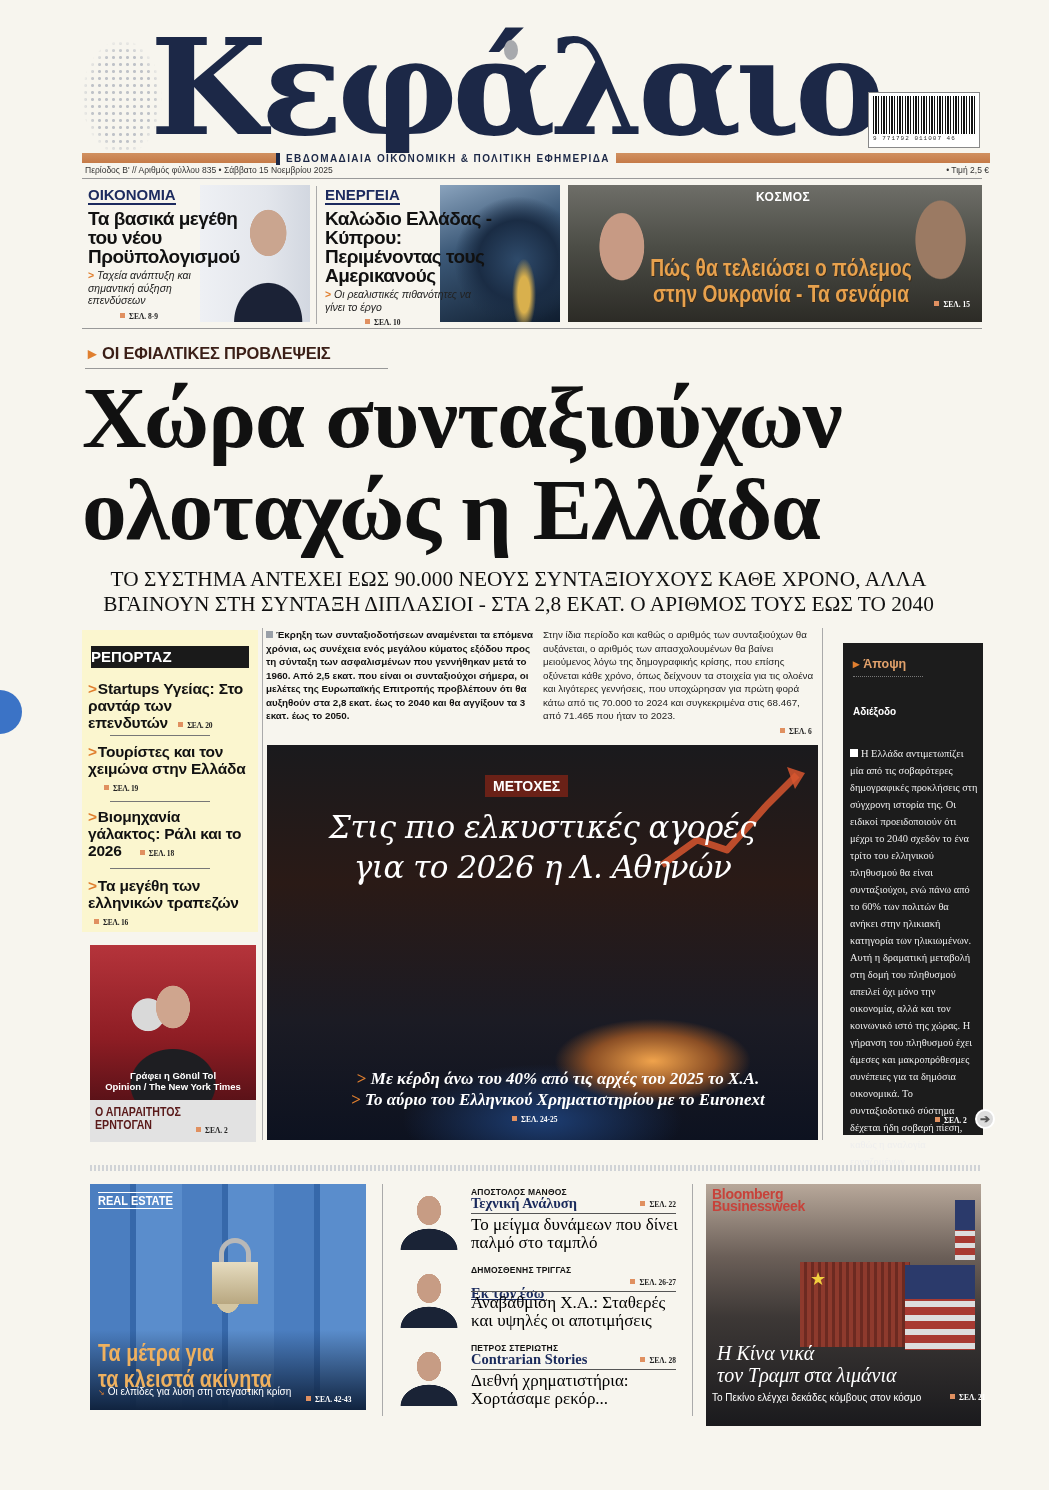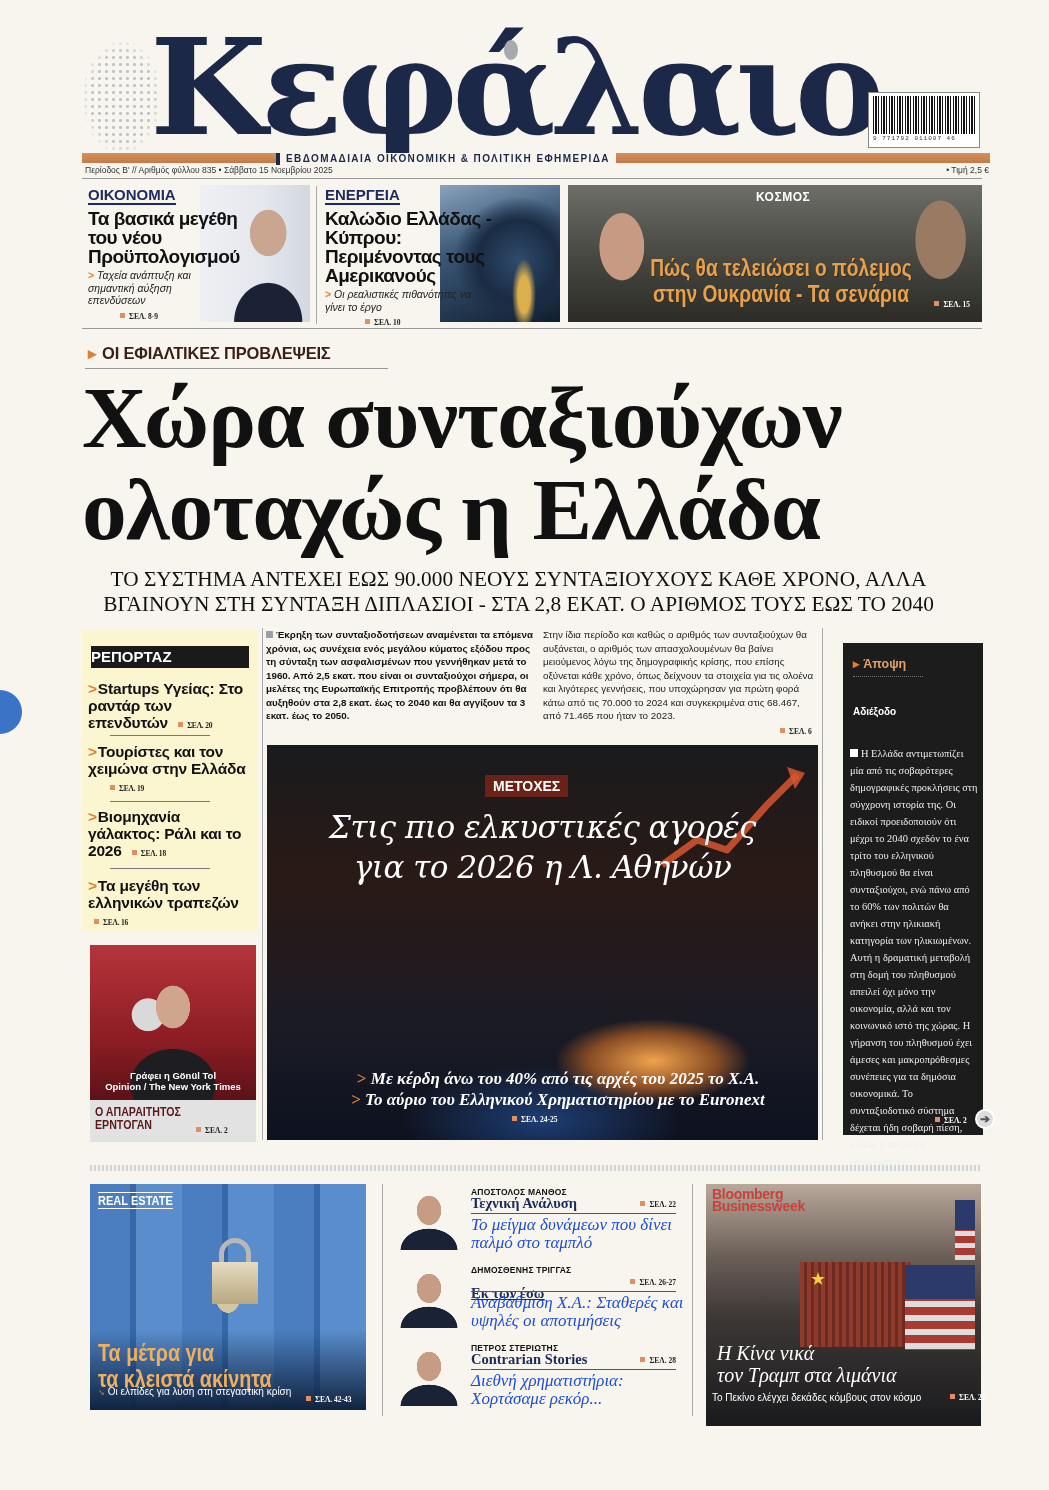--- a/index.html
+++ b/index.html
@@ -124,21 +124,21 @@
   .re-sub .arr { color: #e07f2f; font-size: 8px; margin-right: 3px; }
   .re-sel { left: 306px; top: 1395px; color: #fff; z-index: 2; }
 
   
   .col-row { left: 396px; width: 290px; }
   .col-photo { position: absolute; left: 0; width: 66px; height: 66px; background: radial-gradient(ellipse 20px 24px at 50% 40%, #c79c84 0 60%, transparent 62%), radial-gradient(ellipse 40px 30px at 50% 100%, #1a2336 0 70%, transparent 72%), #f7f5ee; }
   .col-author { position: absolute; left: 75px; font-weight: bold; font-size: 8.5px; color: #111; letter-spacing: .2px; }
   .col-rubric { position: absolute; left: 75px; font-family: "Liberation Serif", serif; font-weight: bold; font-size: 14.5px; color: #1a2a5c; }
   .col-rubric-rule { position: absolute; left: 75px; width: 205px; height: 1px; background: #555; }
   .col-sel2 { position: absolute; right: 10px; }
-  .col-title { position: absolute; left: 75px; font-family: "Liberation Serif", serif; font-style: italic; font-size: 17px; line-height: 18px; color: #1d4ed8; }
+  .col-title { position: absolute; left: 75px; font-family: "Liberation Serif", serif; font-size: 17px; line-height: 18px; color: #000000; }
 
   
   .bbg { left: 706px; top: 1184px; width: 275px; height: 242px; overflow: hidden;
     background: linear-gradient(90deg, transparent 0, transparent 100%),
                 linear-gradient(180deg, #b8a89a 0, #6b5f58 30%, #3d3836 55%, #1a1a1d 100%); }
   .bbg-box1 { left: 800px; top: 1262px; width: 110px; height: 85px; background: repeating-linear-gradient(90deg, #8e3a2d 0 4px, #6c2a21 4px 7px); }
   .bbg-flag { left: 905px; top: 1265px; width: 70px; height: 85px; background: linear-gradient(180deg, #2b3a6b 0 40%, transparent 40%), repeating-linear-gradient(180deg, #a83a32 0 8px, #ddd 8px 14px); }
   .bbg-flag2 { left: 955px; top: 1200px; width: 20px; height: 60px; background: linear-gradient(180deg, #2b3a6b 0 50%, transparent 50%), repeating-linear-gradient(180deg, #a83a32 0 7px, #ddd 7px 12px); }
   .bbg-star { left: 810px; top: 1268px; color: #f2d13f; font-size: 18px; }
   .bbg-logo { left: 712px; top: 1188px; color: #c7423a; font-weight: bold; font-size: 14px; line-height: 12px; letter-spacing: -.3px; }
@@ -198,26 +198,26 @@
 <div class="abs report-wrap"></div>
 <div class="abs report-head">ΡΕΠΟΡΤΑΖ</div>
 
 <div class="abs report-item" style="top:680px;">
   <span class="chev">&gt;</span><span>Startups Υγείας: Στο ραντάρ των επενδυτών</span>
   <span class="sel" style="margin-left:6px;">ΣΕΛ. 20</span>
 </div>
 <div class="abs report-rule" style="top:735px;"></div>
 <div class="abs report-item" style="top:743px;">
   <span class="chev">&gt;</span><span>Τουρίστες και τον χειμώνα στην Ελλάδα</span>
-  <span class="sel" style="margin-left:22px;">ΣΕΛ. 19</span>
+  <span class="sel" style="margin-left:16px;">ΣΕΛ. 19</span>
 </div>
 <div class="abs report-rule" style="top:801px;"></div>
 <div class="abs report-item" style="top:808px;">
   <span class="chev">&gt;</span><span>Βιομηχανία γάλακτος: Ράλι και το 2026</span>
-  <span class="sel" style="margin-left:6px;">ΣΕΛ. 18</span>
+  <span class="sel" style="margin-left:14px;">ΣΕΛ. 18</span>
 </div>
 <div class="abs report-rule" style="top:868px;"></div>
 <div class="abs report-item" style="top:877px;">
   <span class="chev">&gt;</span><span>Τα μεγέθη των ελληνικών τραπεζών</span>
   <span class="sel" style="margin-left:6px;">ΣΕΛ. 16</span>
 </div>
 
 <div class="abs erdogan"></div>
 <div class="abs erdogan-cap">
   <div>Γράφει η Gönül Tol</div>

